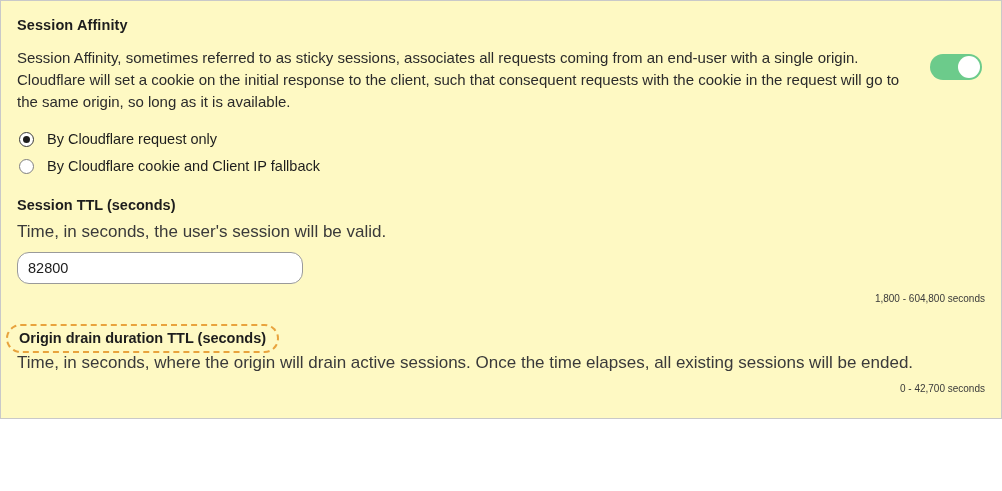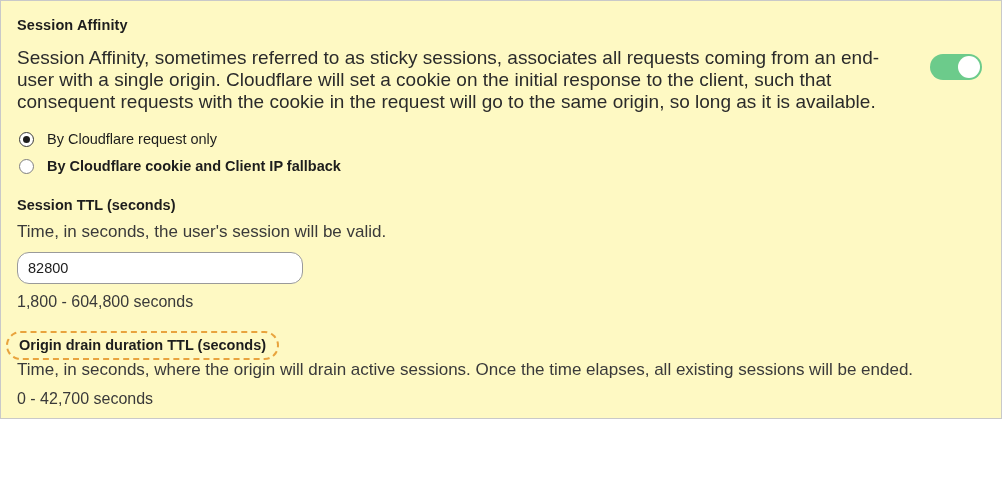--- a/index.html
+++ b/index.html
@@ -29,21 +29,21 @@
     padding: 16px 16px 0 16px;
   }
   .section-title {
     font-size: 14.5px;
     font-weight: bold;
     color: #1d1d1d;
     margin: 0 0 14px 0;
     letter-spacing: 0.1px;
   }
   .description {
-    font-size: 19px;
+    font-size: 15px;
     line-height: 22px;
     color: #2b2b2b;
     width: 890px;
     margin: 0 0 18px 0;
   }
   
   .toggle {
     position: absolute;
     right: 19px;
     top: 53px;
@@ -61,21 +61,21 @@
     height: 22px;
     border-radius: 50%;
     background: #ffffff;
   }
   
   .radio-row {
     display: flex;
     align-items: center;
     margin: 0 0 11px 0;
   }
-  .radio-row:last-of-type { margin-bottom: 12px; font-weight: bold; }
+  .radio-row:last-of-type { margin-bottom: 12px; }
   .radio {
     width: 15px;
     height: 15px;
     border-radius: 50%;
     border: 1.5px solid #808080;
     box-sizing: border-box;
     background: #ffffff;
     position: relative;
     flex: none;
     margin-left: 2px;
@@ -121,23 +121,24 @@
     border: 1px solid #9a9a9a;
     border-radius: 12px;
     padding: 0 10px;
     font-family: "Liberation Sans", sans-serif;
     font-size: 14.5px;
     color: #1d1d1d;
     background: #ffffff;
     outline: none;
   }
   .field-range {
-    font-size: 16px;
+    font-size: 10px;
     color: #3a3a3a;
     margin: 9px 0 0 0;
+    text-align: right;
   }
   .field-block { margin-bottom: 20px; }
   .highlight-label {
     display: inline-block;
     border: 2px dashed #e8a33d;
     border-radius: 18px;
     padding: 3px 11px 4px 11px;
     margin-left: -11px;
   }
   .highlight-label .field-label { margin: 0; }

